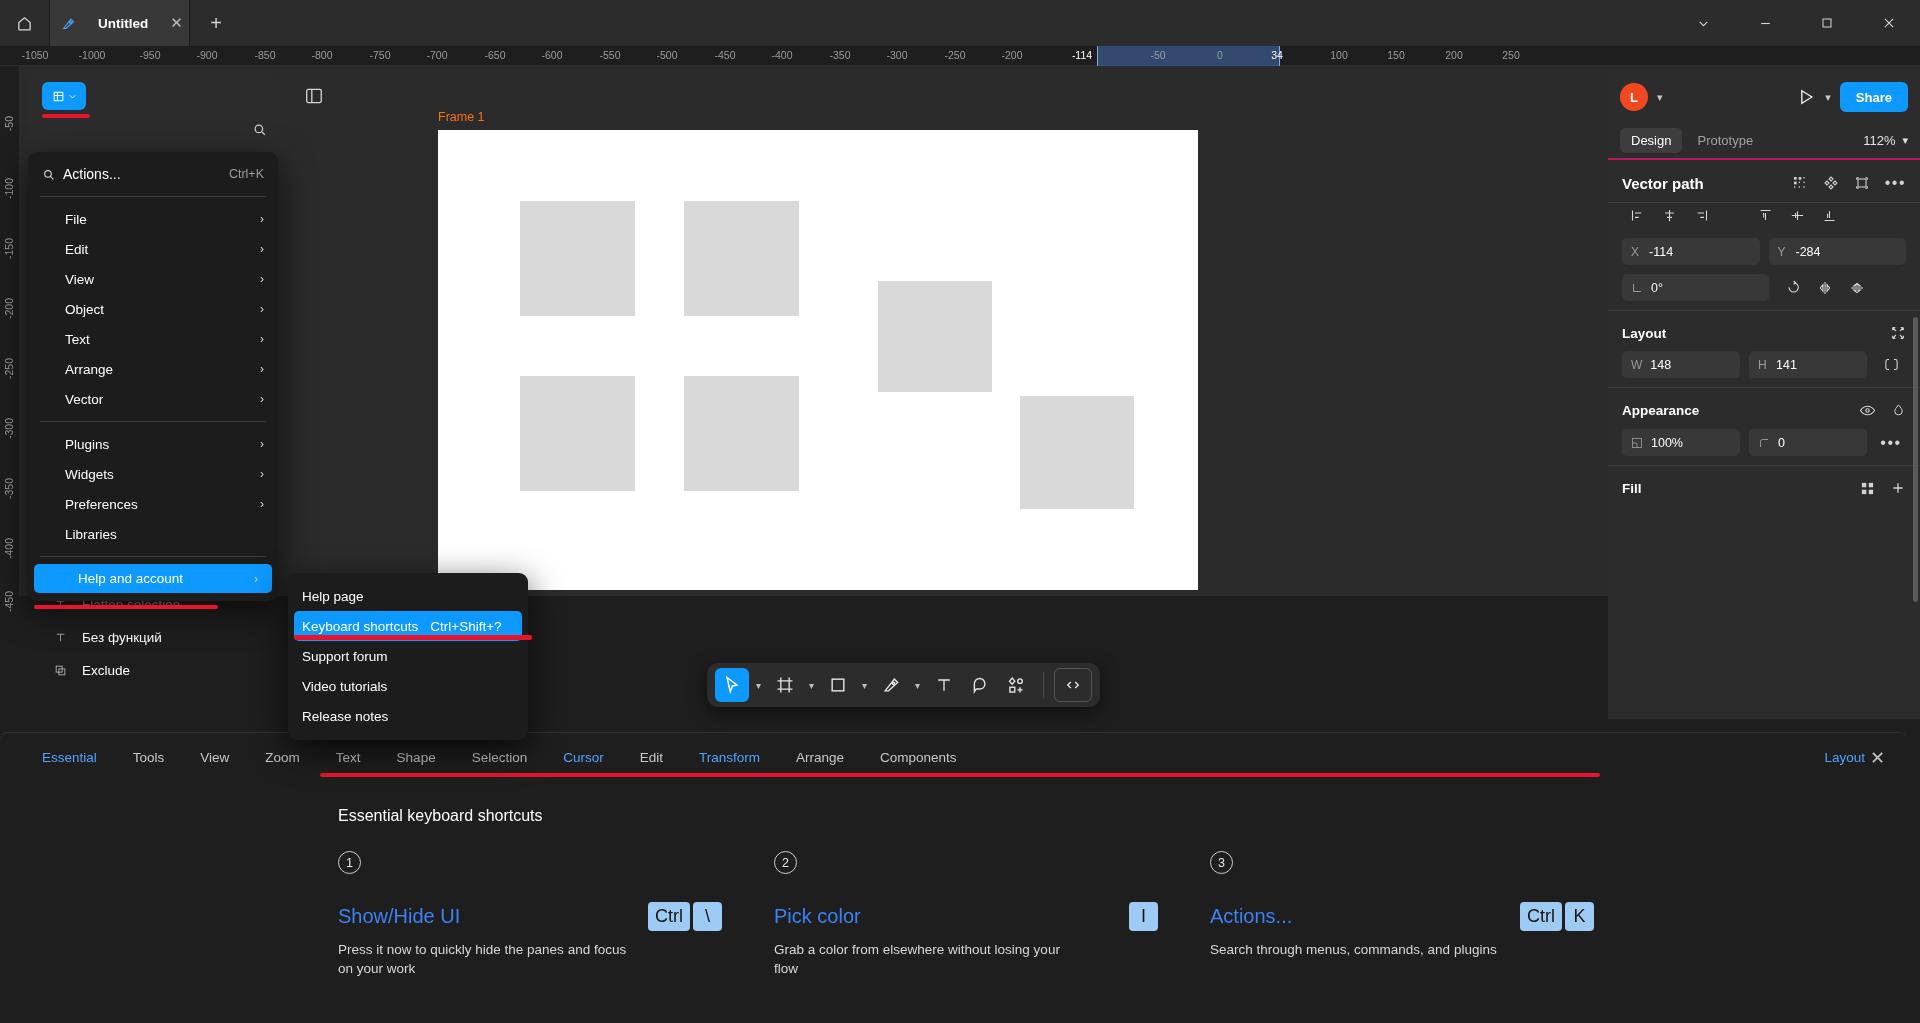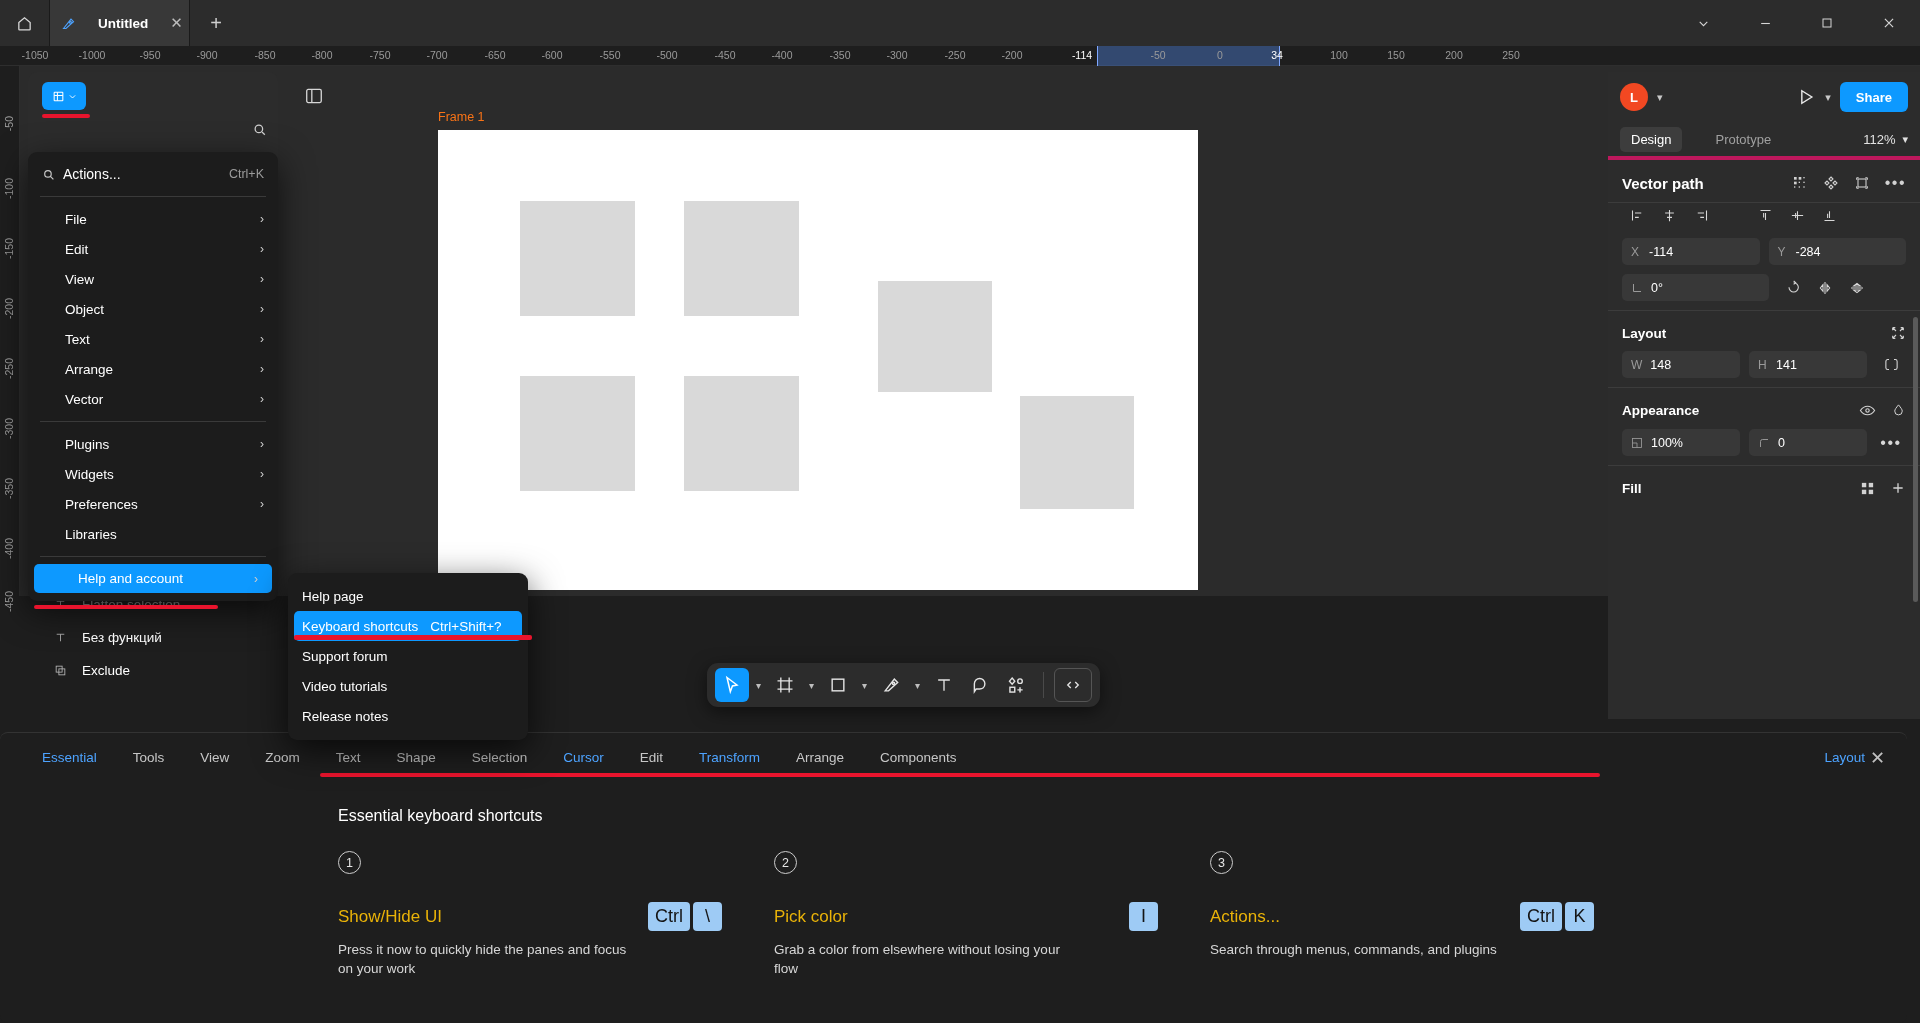--- a/index.html
+++ b/index.html
@@ -170,22 +170,22 @@
     width: 28px; height: 28px; border-radius: 50%; background: #f24822;
     display: flex; align-items: center; justify-content: center;
     font-size: 13px; font-weight: bold; color: #fff;
   }
   .rp-caret { color: #c8c8c8; font-size: 11px; }
   .rp-play { margin-left: auto; color: #e8e8e8; }
   .share-btn {
     background: #0d99ff; border-radius: 6px; height: 30px; padding: 0 16px;
     display: flex; align-items: center; font-size: 13px; font-weight: bold; color: #fff;
   }
-  .rp-tabs { height: 38px; display: flex; align-items: center; padding: 0 12px; gap: 22px;
-    border-bottom: 4px solid #be185d; }
+  .rp-tabs { height: 38px; display: flex; align-items: center; padding: 0 12px; gap: 4px;
+    border-bottom: 2px solid #be185d; }
   .rp-tab { font-size: 13px; color: #a0a0a0; padding: 5px 11px; border-radius: 5px; }
   .rp-tab.sel { background: #3d3d3d; color: #ffffff; }
   .rp-zoom { margin-left: auto; font-size: 13px; color: #e2e2e2; display:flex; align-items:center; gap:7px;}
   .rp-sect-head {
     display: flex; align-items: center; padding: 14px 14px 10px; gap: 12px;
   }
   .rp-sect-title { font-size: 13.5px; font-weight: bold; color: #fff; }
   .rp-head-icons { margin-left: auto; display: flex; align-items: center; gap: 15px; color: #d2d2d2; }
   .rp-divider { height: 1px; background: #3c3c3c; }
   .align-row { display: flex; padding: 0 14px 10px; gap: 34px; }
@@ -225,21 +225,21 @@
   .sclose { position: absolute; right: 22px; top: 14px; color: #c0c0c0; font-size: 18px; }
   .sheading { padding: 26px 0 0 338px; font-size: 16px; color: #ffffff; }
   .scards { display: flex; padding: 26px 0 0 338px; gap: 0; }
   .scard { width: 436px; position: relative; }
   .snum {
     width: 23px; height: 23px; border: 1px solid #cdcdcd; border-radius: 50%;
     display: flex; align-items: center; justify-content: center;
     font-size: 12.5px; color: #e6e6e6;
   }
   .srow { display: flex; align-items: center; margin-top: 28px; }
-  .stitle { font-size: 17px; color: #eab308; }
+  .stitle { font-size: 20px; color: #3b82f6; }
   .skeys { margin-left: auto; display: flex; gap: 3px; margin-right: 52px; }
   .skey {
     min-width: 29px; height: 29px; background: #9ecbf5; border-radius: 4px;
     display: flex; align-items: center; justify-content: center;
     color: #141414; font-size: 18px; padding: 0 7px;
   }
   .sdesc { margin-top: 9px; font-size: 13.5px; color: #d7d7d7; line-height: 19px; max-width: 300px; }
   svg { display: block; }
 </style>
 </head>

